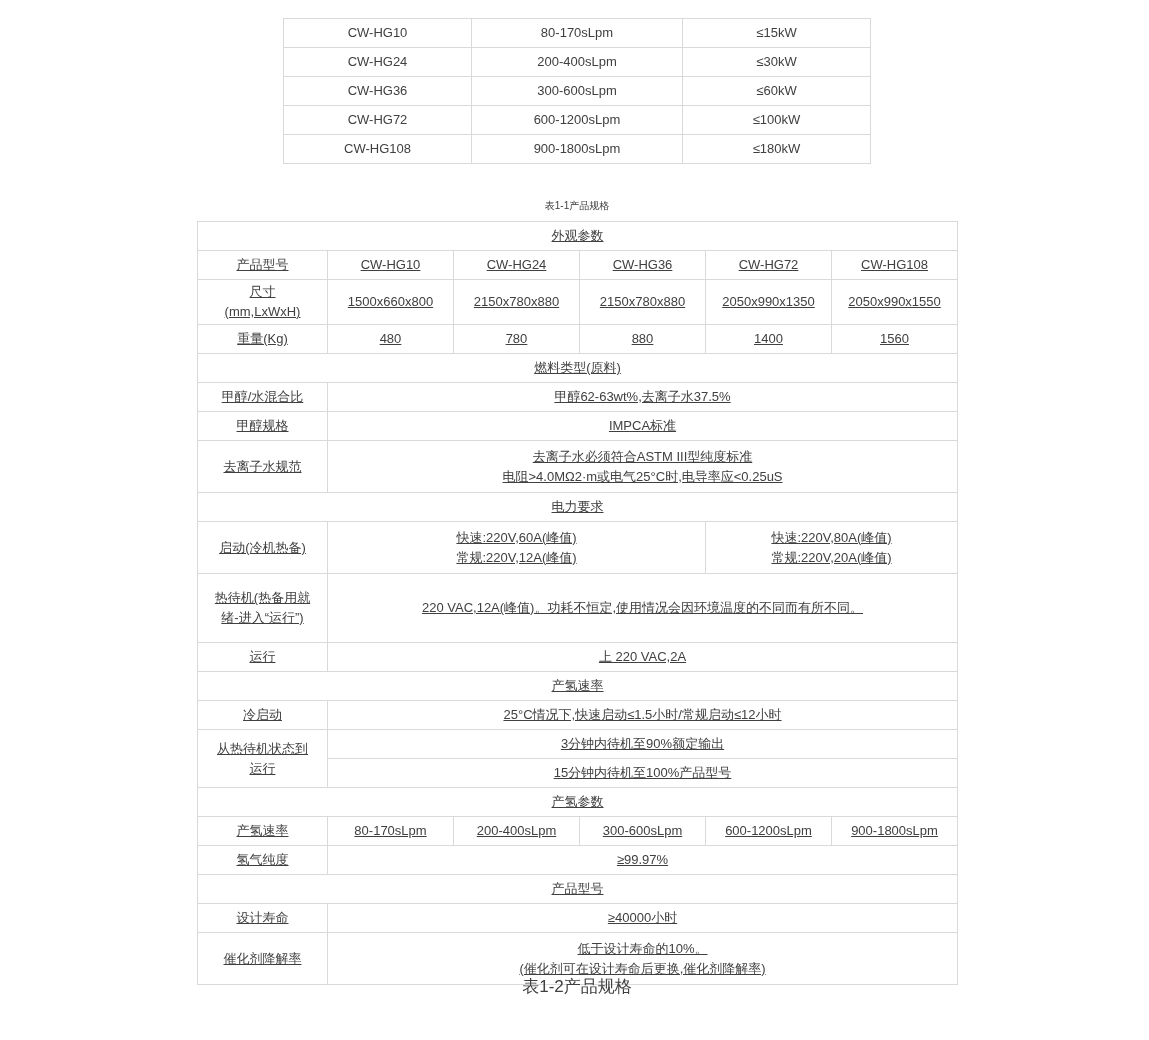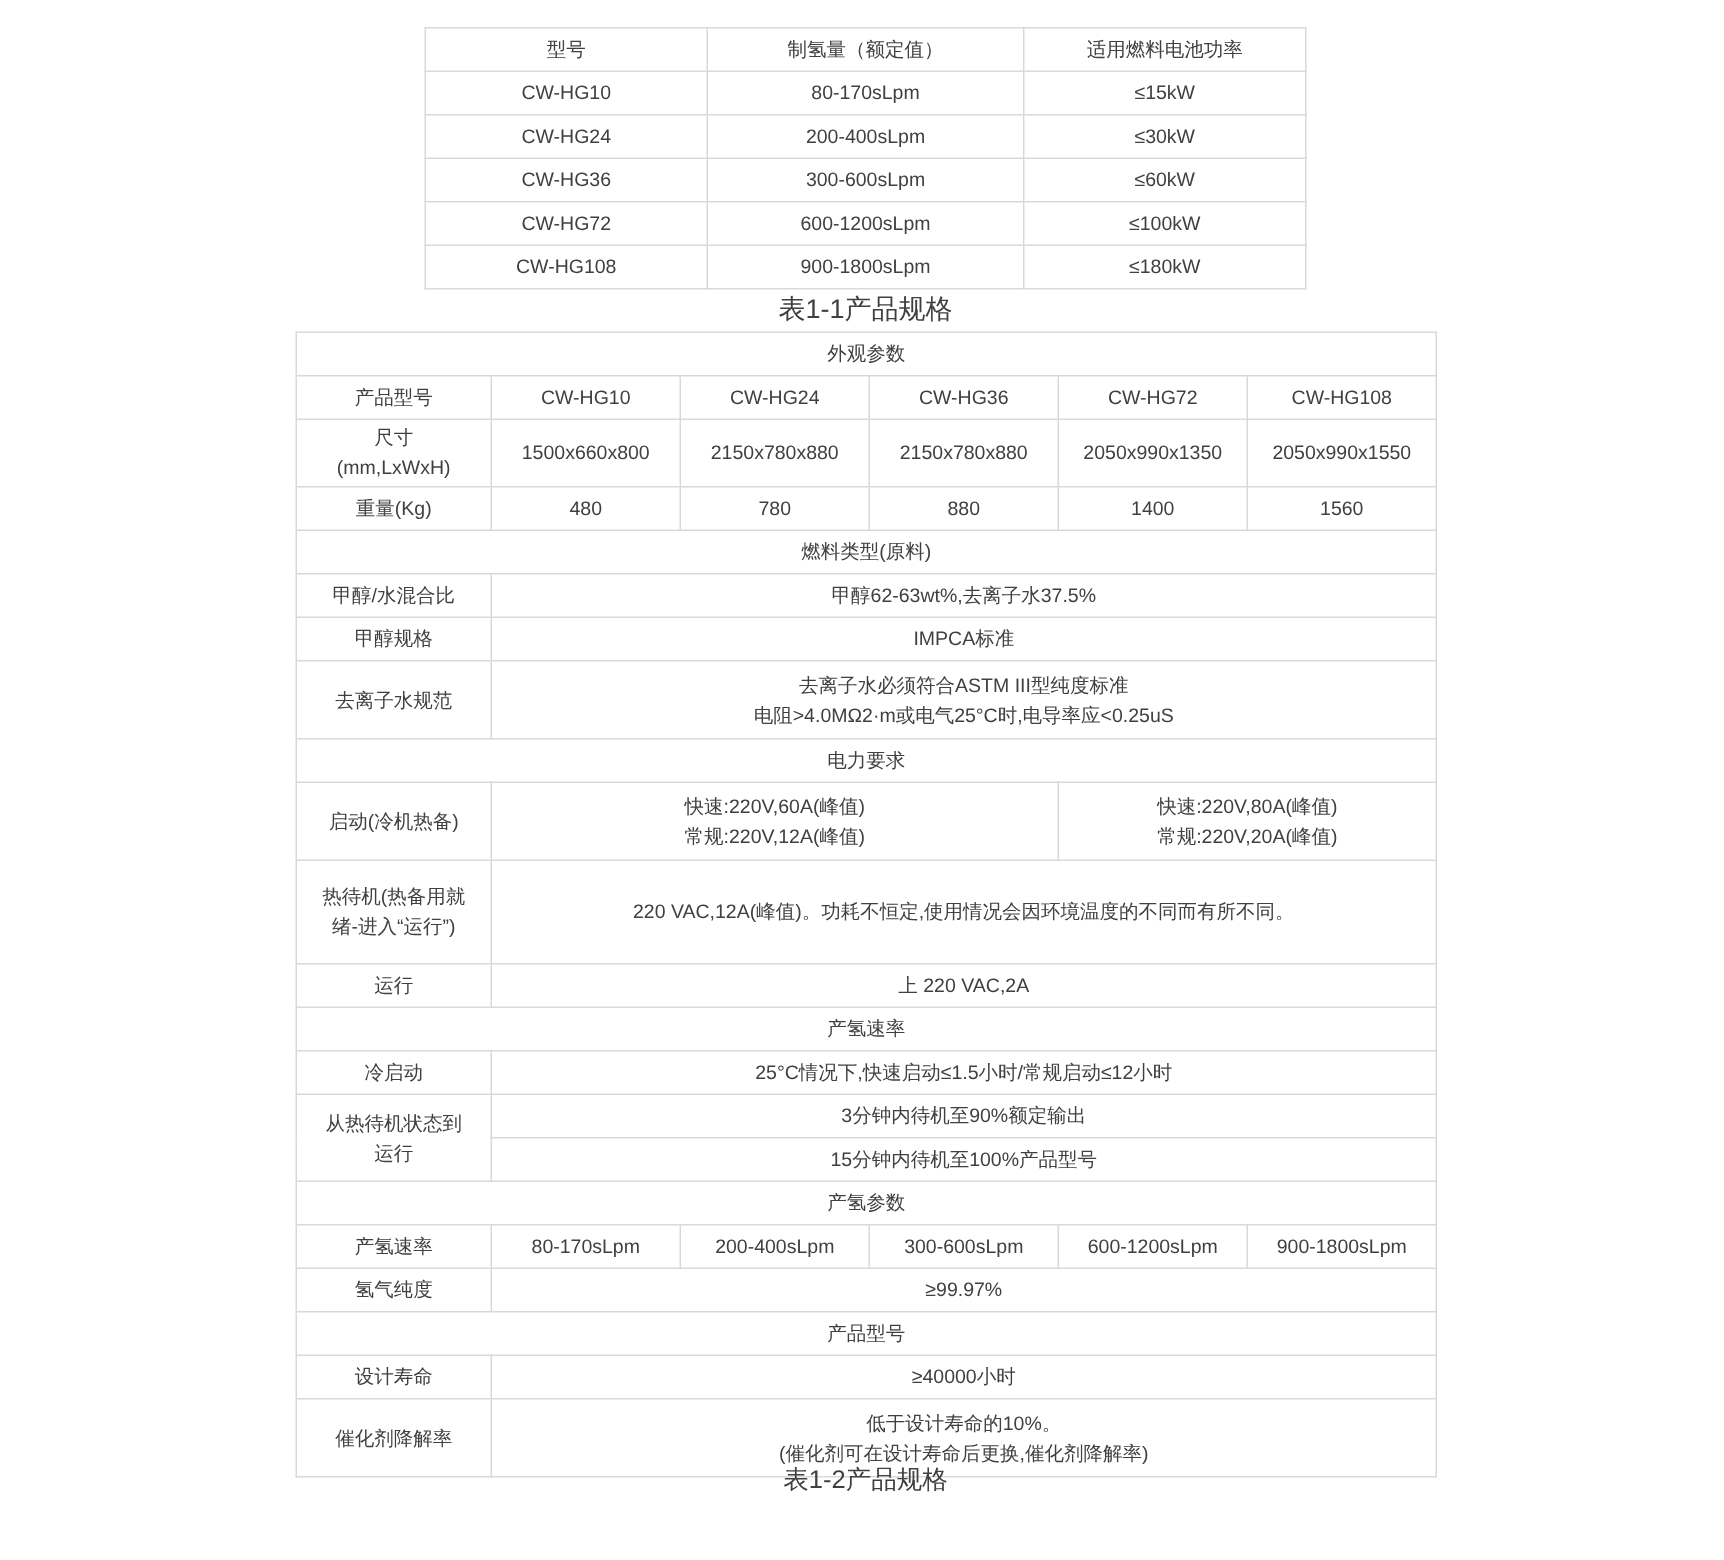--- a/index.html
+++ b/index.html
@@ -19,23 +19,23 @@
     font-size: 13px;
     font-weight: normal;
     padding: 2px 6px;
     line-height: 20px;
     word-break: break-word;
   }
   #table1 { position: absolute; left: 283px; top: 18px; width: 587px; }
   #table1 tr { height: 29px; }
   #caption1 {
     position: absolute; left: 197px; top: 198px; width: 760px;
-    text-align: center; font-size: 18px; line-height: 16px;
-  }
-  #table2 { position: absolute; left: 197px; top: 221px; width: 760px; }
+    text-align: center; font-size: 10px; line-height: 16px;
+  }
+  #table2 { position: absolute; left: 197px; top: 221px; width: 760px; text-decoration: underline; }
   .r1 { height: 29px; }
   .r2 { height: 52px; }
   .r3 { height: 69px; }
   .lbl { padding: 2px 14px; }
   #caption2 {
     position: absolute; left: 197px; top: 979px; width: 760px;
     text-align: center; font-size: 17px; line-height: 16px;
   }
 </style>
 </head>
@@ -43,25 +43,20 @@
 
 <div>
 
   <table id="table1">
     <colgroup>
       <col style="width:188px">
         <col style="width:211px">
         <col style="width:188px">
     </colgroup>
     <tbody>
-      <tr>
-        <td>型号</td>
-        <td>制氢量（额定值）</td>
-        <td>适用燃料电池功率</td>
-      </tr>
       <tr>
         <td>CW-HG10</td>
         <td>80-170sLpm</td>
         <td>≤15kW</td>
       </tr>
       <tr>
         <td>CW-HG24</td>
         <td>200-400sLpm</td>
         <td>≤30kW</td>
       </tr>

